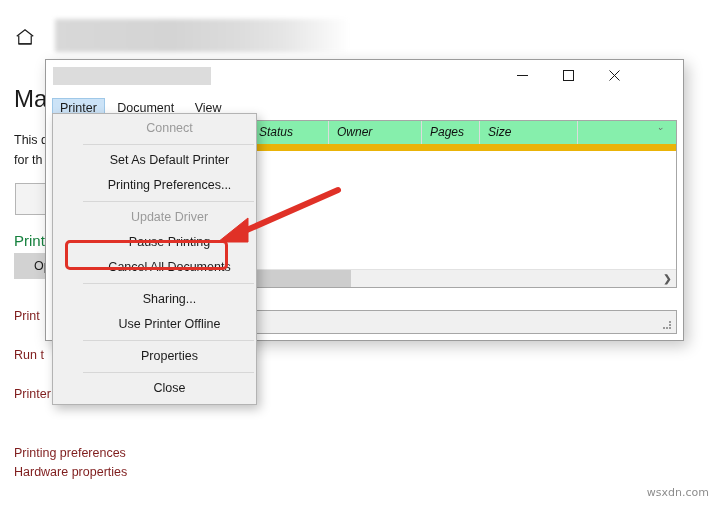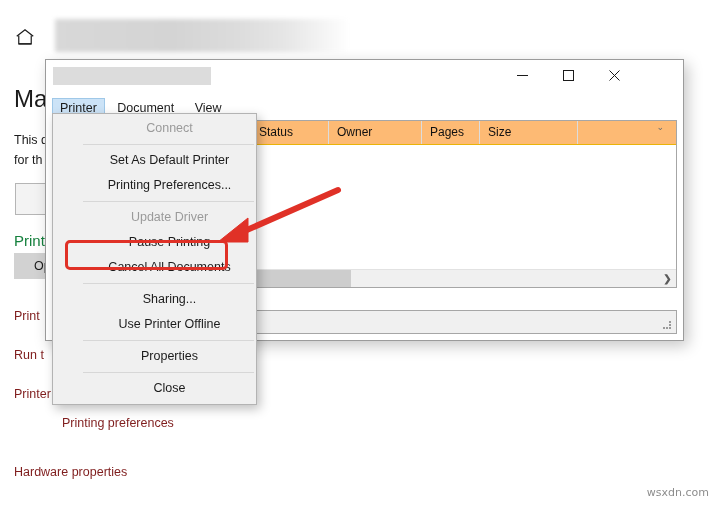--- a/index.html
+++ b/index.html
@@ -104,21 +104,21 @@
     position: absolute;
     left: 14px;
     font-size: 12.5px;
     color: #7f1d1d;
     white-space: nowrap;
     cursor: pointer;
   }
   #link-print-test   { top: 309px; }
   #link-run-ts       { top: 348px; }
   #link-printer-prop { top: 387px; }
-  #link-printing-pref{ top: 416px; margin-left: 48px; }
+  #link-printing-pref{ top: 446px; }
   #link-hardware     { top: 465px; }
 
   
   #print-queue-window {
     position: absolute;
     left: 45px;
     top: 59px;
     width: 639px;
     height: 282px;
     background: #ffffff;
@@ -185,23 +185,24 @@
     right: 6px;
     bottom: 52px;
     border: 1px solid #a6a6a6;
     background: #ffffff;
     box-sizing: border-box;
   }
 
   #pq-col-header {
     display: flex;
     height: 23px;
-    border-bottom: 1px solid #eab308;
-    background: #fdba74;
+    border-bottom: 7px solid #eab308;
+    background: #86efac;
     position: relative;
+    font-style: italic;
   }
   .col-head {
     font-size: 12px;
     color: #101010;
     line-height: 23px;
     padding-left: 8px;
     border-right: 1px solid #dcdcdc;
     box-sizing: border-box;
     white-space: nowrap;
     overflow: hidden;

